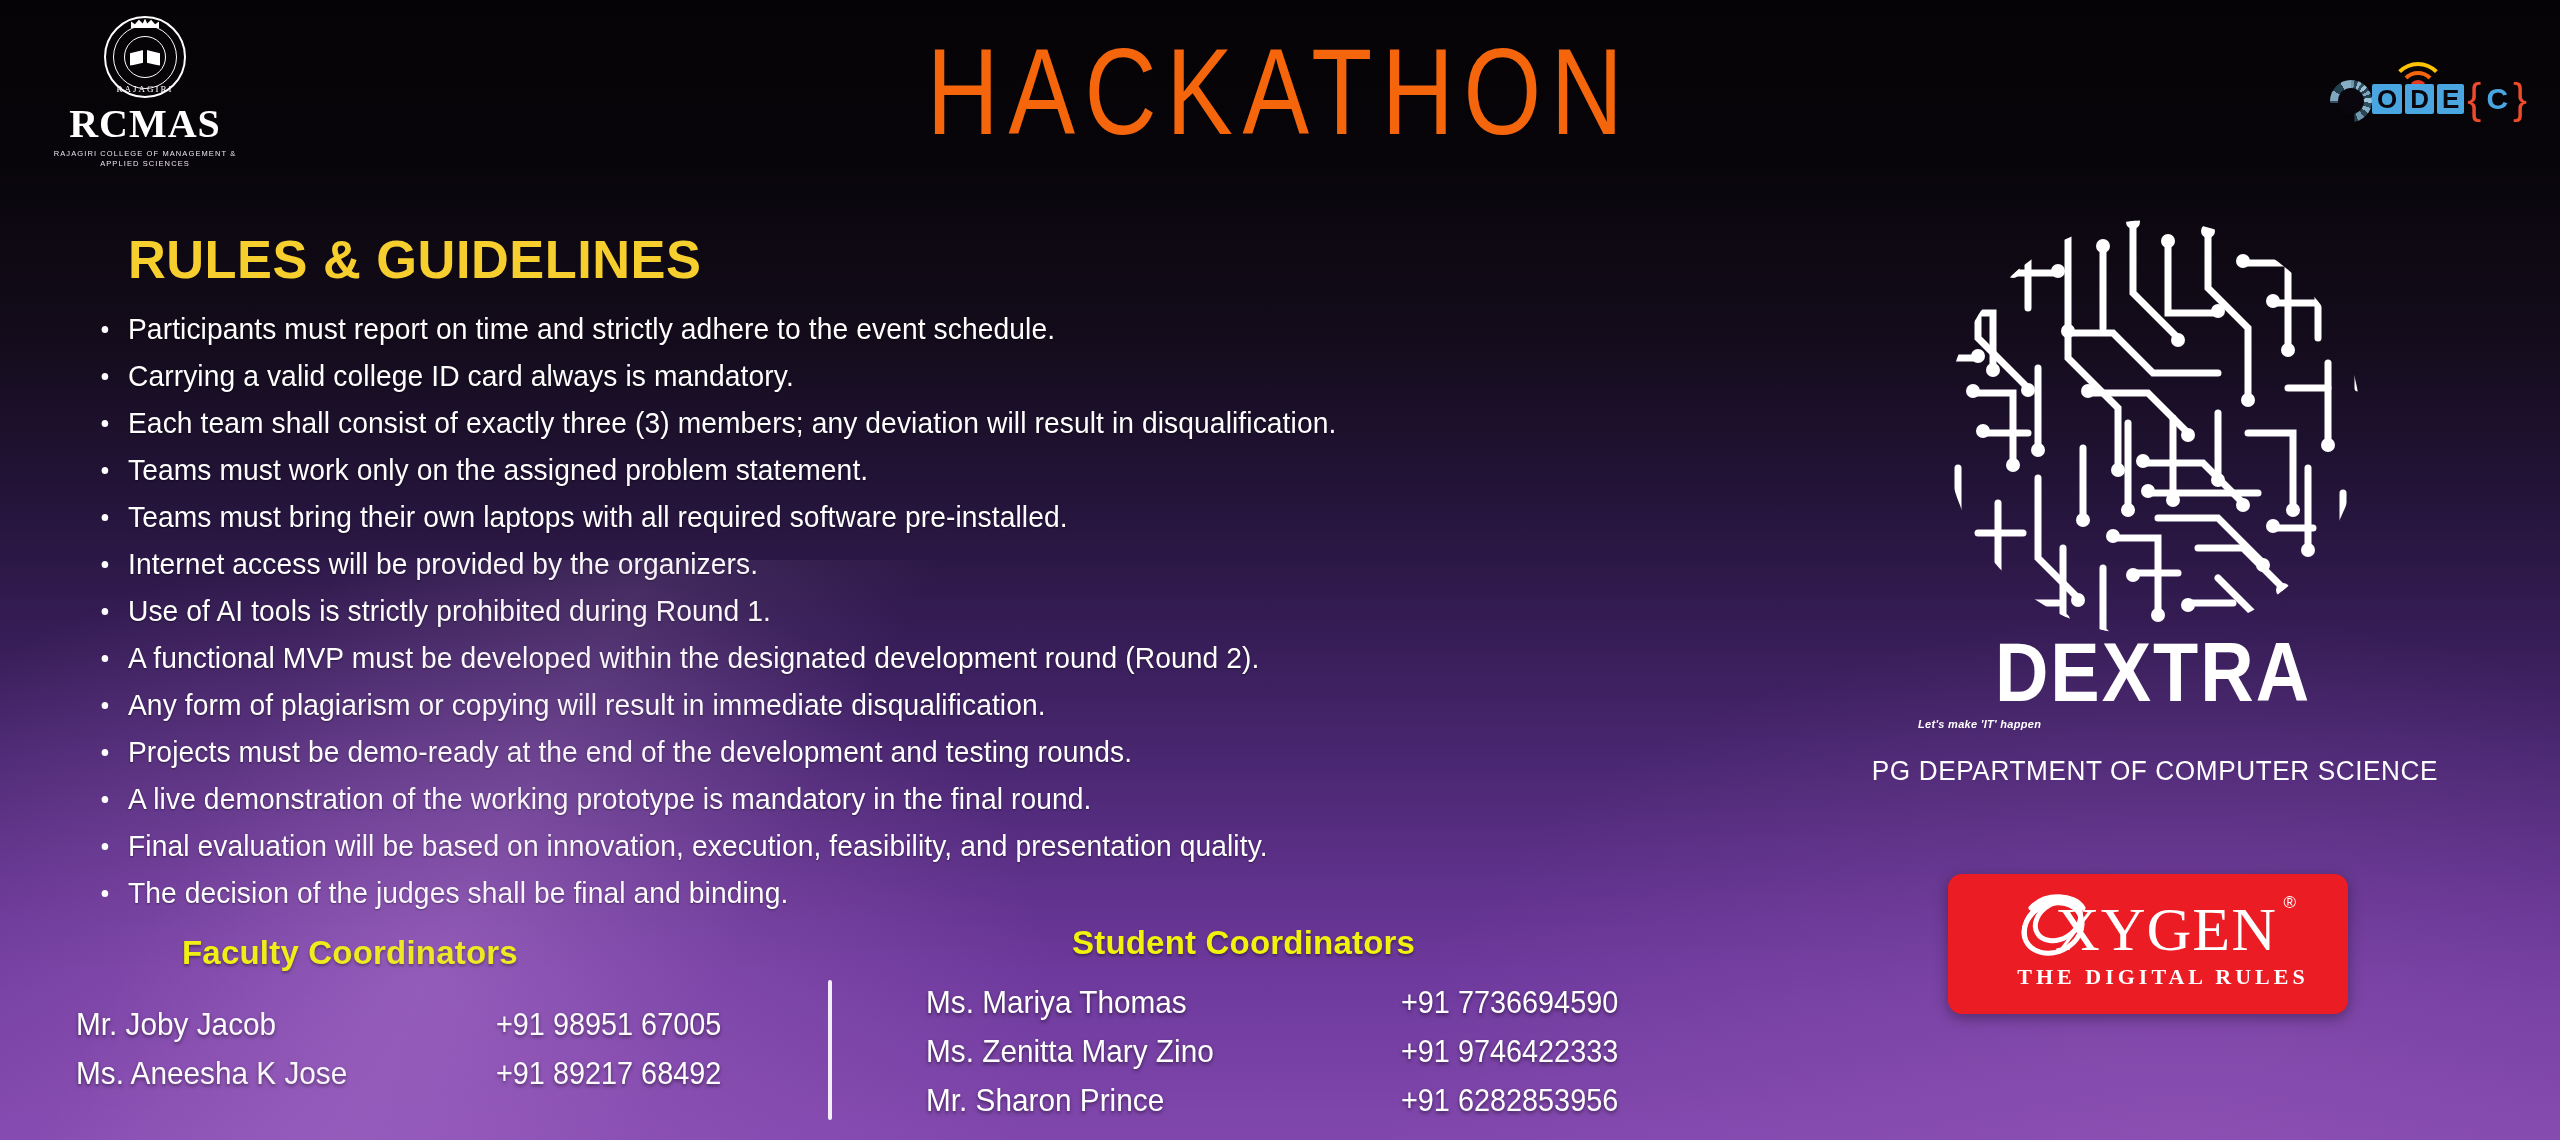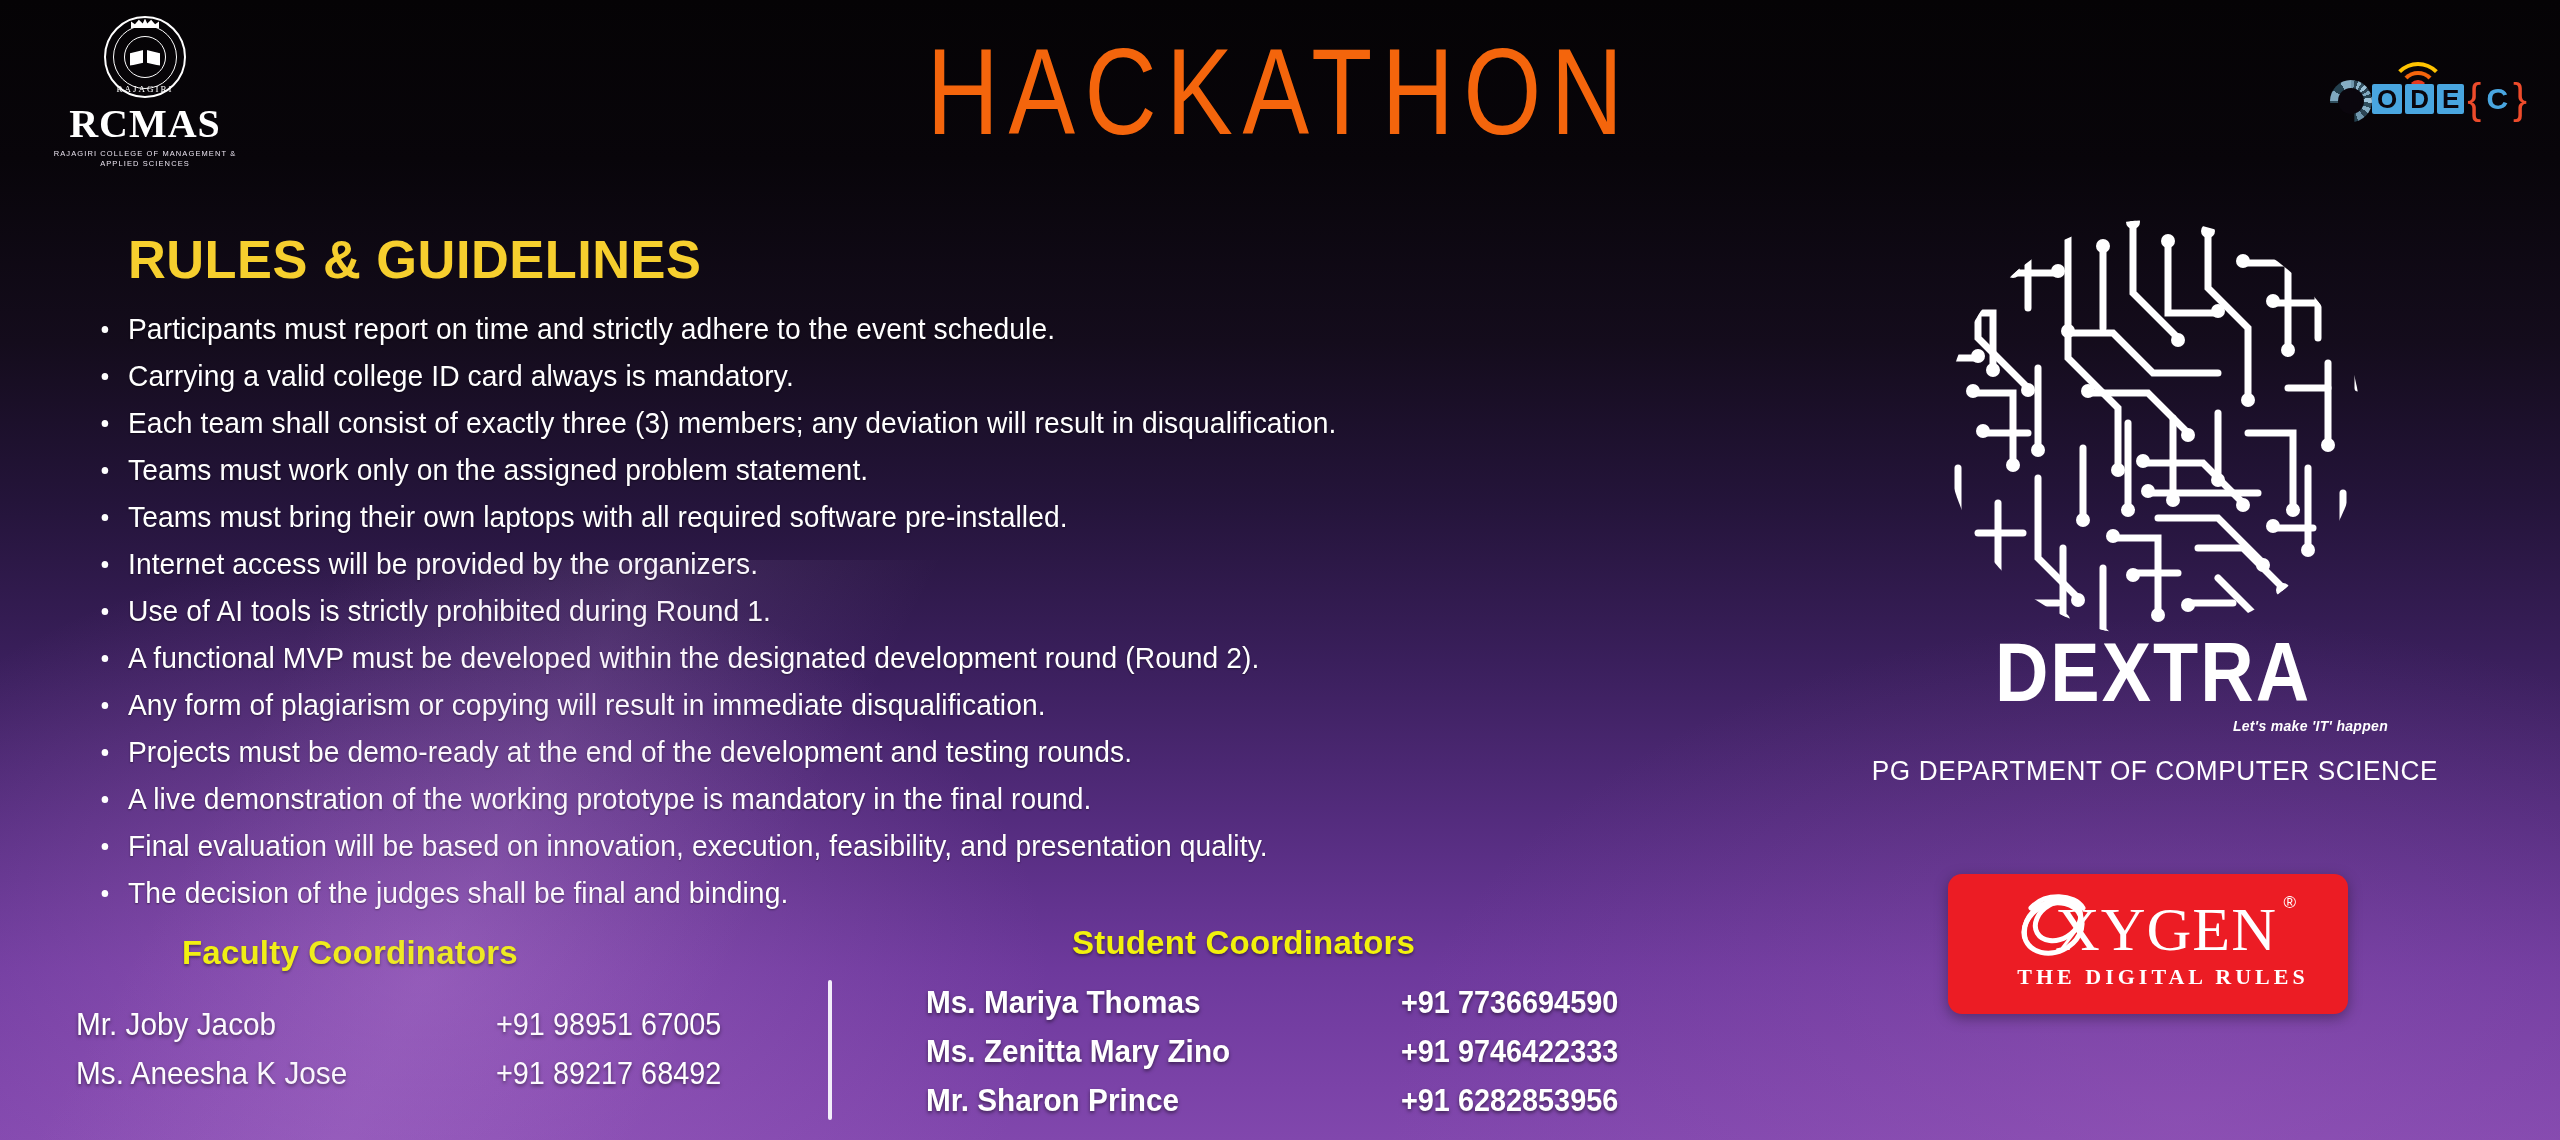--- a/index.html
+++ b/index.html
@@ -146,34 +146,34 @@
     text-shadow:0 2px 4px rgba(0,0,0,0.5);
     transform:scaleX(0.93); transform-origin:left center;
   }
   .coord-phone {
     color:#fff; font-size:31px; line-height:48px;
     text-shadow:0 2px 4px rgba(0,0,0,0.5);
     transform:scaleX(0.93); transform-origin:left center;
   }
   #faculty-block { left:76px; top:1000px; }
   #faculty-block .coord-name { width:420px; }
-  #student-block { left:926px; top:978px;font-weight:bold; }
+  #student-block { left:926px; top:978px; }
   #student-block .coord-name { width:475px; }
 
   
   #circuit { position:absolute; left:1918px; top:218px; width:470px; height:420px; }
   #dextra-word {
     position:absolute; left:1918px; top:636px; width:470px; text-align:center;
     font-size:74px; font-weight:700; color:#fff; letter-spacing:2px; line-height:1;
     font-family:"Liberation Sans", sans-serif;
     transform:scaleY(1.12);
   }
   #dextra-tag {
-    position:absolute; left:1918px; top:718px; width:470px; text-align:right;
-    font-size:14px; font-style:italic; font-weight:700; color:#fff; letter-spacing:0.3px;
+    position:absolute; left:1918px; top:718px; width:470px; text-align:left;
+    font-size:11px; font-style:italic; font-weight:700; color:#fff; letter-spacing:0.3px;
   }
   #dept-line {
     position:absolute; left:1710px; top:756px; width:890px; text-align:center;
     font-size:27px; color:#fff; letter-spacing:0.6px;
     transform:scaleX(0.97);
   }
 
   
   #oxygen {
     position:absolute; left:1948px; top:874px; width:400px; height:140px;

